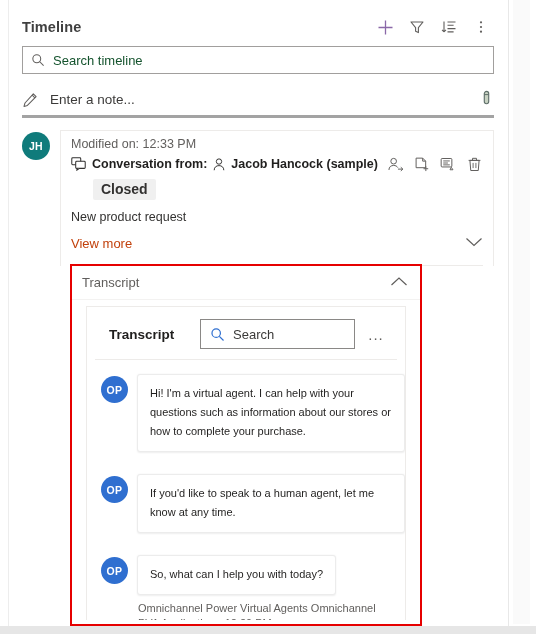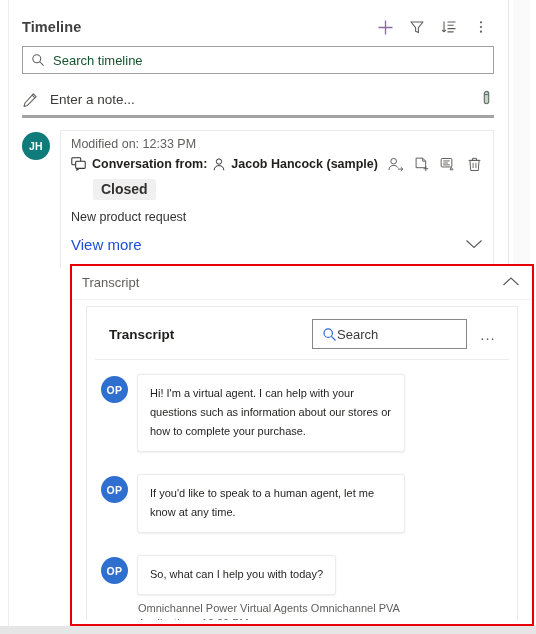--- a/index.html
+++ b/index.html
@@ -198,33 +198,33 @@
   .desc {
     font-size: 12.5px;
     color: #323130;
     margin: 10px 0 0 0;
   }
   .view-more {
     display: flex;
     align-items: center;
     margin-top: 12px;
     padding-bottom: 14px;
-    font-size: 15px;
-    color: #1d4ed8;
+    font-size: 13px;
+    color: #c2410c;
     cursor: pointer;
     border-bottom: 1px solid #edebe9;
   }
   .view-more .chev { margin-left: auto; }
 
   
   .highlight-box {
     position: absolute;
     left: 70px;
     top: 264px;
-    width: 464px;
+    width: 352px;
     bottom: 8px;
     border: 2px solid #e60000;
     box-sizing: border-box;
     background: #ffffff;
     overflow: hidden;
   }
   .tr-header {
     display: flex;
     align-items: center;
     height: 34px;
@@ -259,20 +259,21 @@
     font-weight: 700;
     color: #201f1e;
   }
   .tr-search {
     margin-left: auto;
     width: 155px;
     height: 30px;
     border: 1px solid #8a8886;
     display: flex;
     align-items: center;
+    gap: 8px;
     padding: 0 9px;
     box-sizing: border-box;
     background: #fff;
   }
   .tr-search .ph { font-size: 13px; color: #3b3a39; }
   .tr-ellipsis {
     margin-left: 10px;
     width: 22px; height: 22px;
     display: flex; align-items: center; justify-content: center;
     cursor: pointer;

